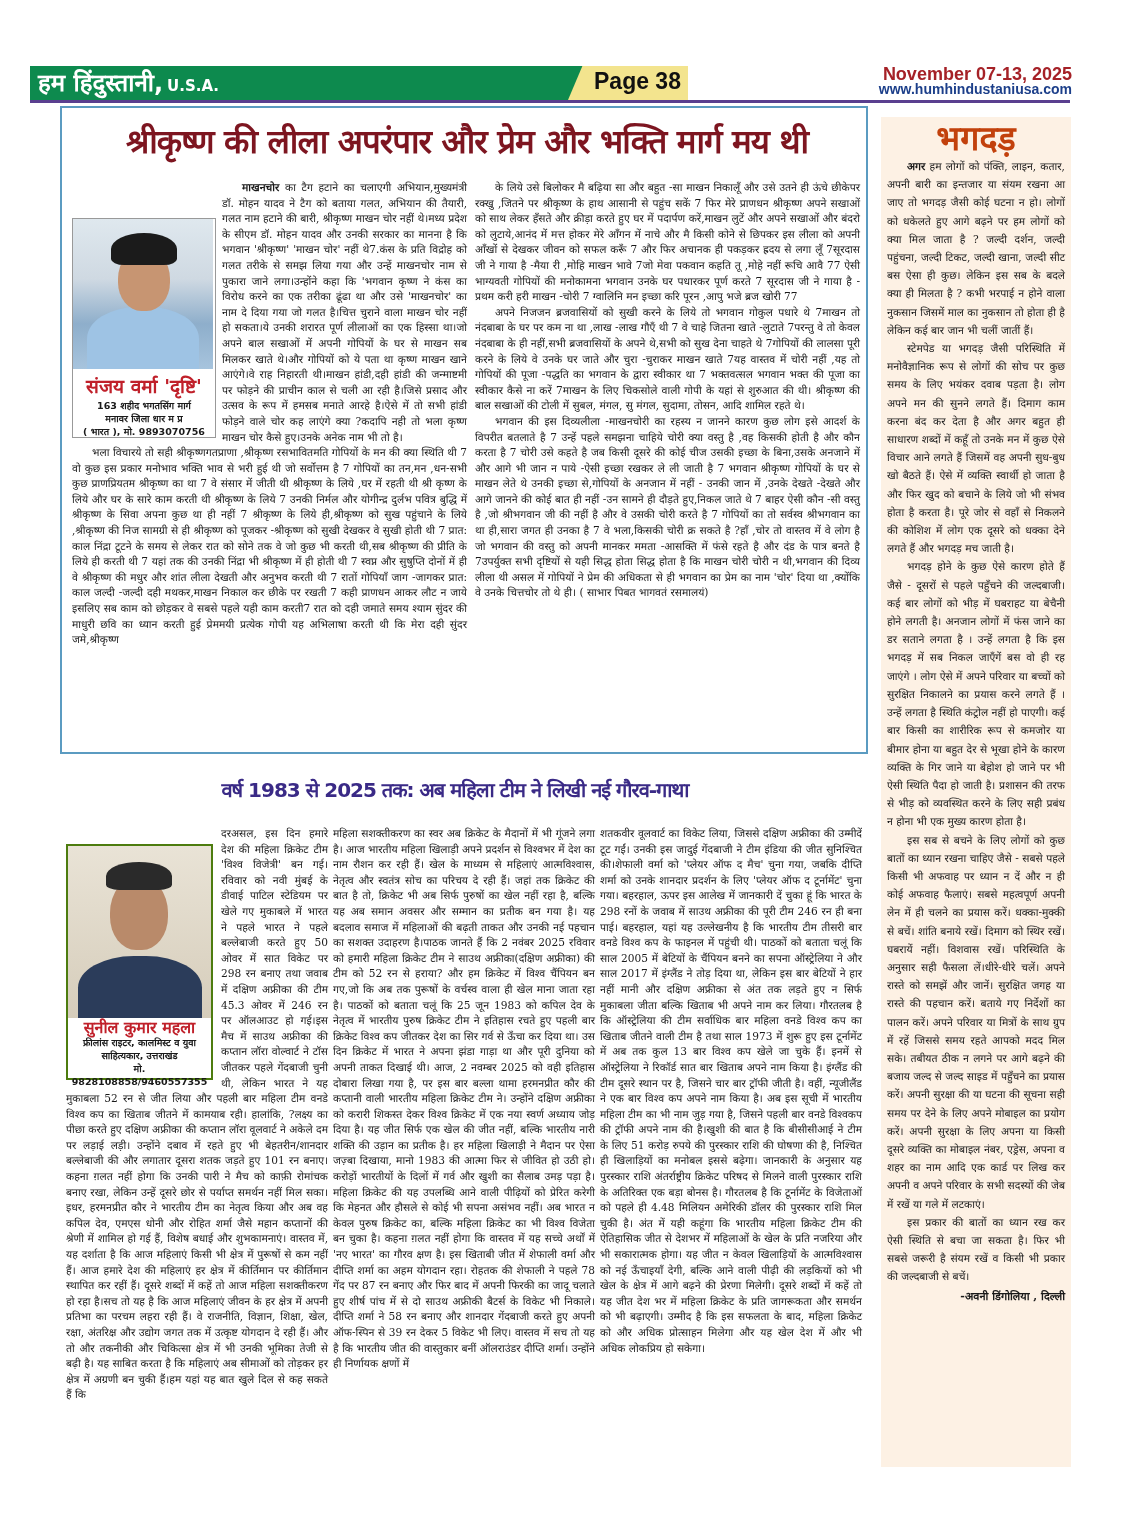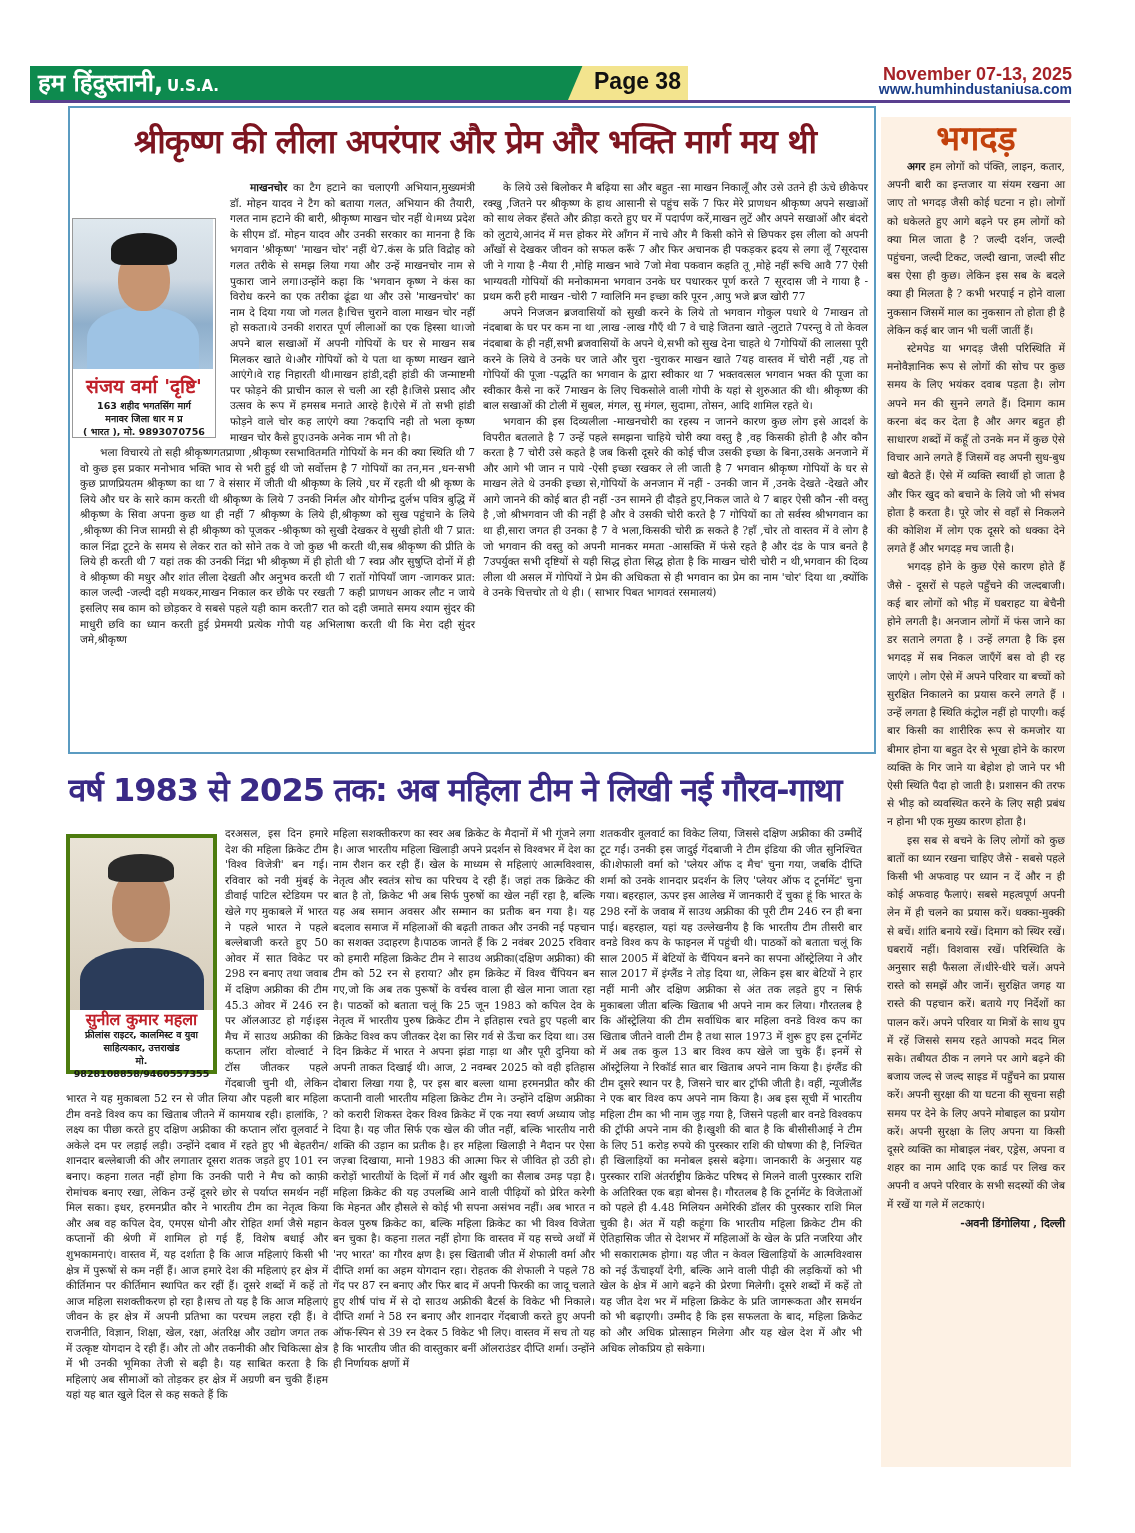--- a/index.html
+++ b/index.html
@@ -7,38 +7,38 @@
   .masthead { position:absolute; left:30px; top:66px; width:1040px; height:36px; }
   .mast-green { position:absolute; left:0; top:0; width:650px; height:34px; background:#0d8a4e; }
   .mast-title { position:absolute; left:8px; top:2px; color:#fff; font-family:"DejaVu Sans", sans-serif; font-weight:bold; font-size:24px; line-height:30px; }
   .mast-title .usa { font-size:15px; margin-left:4px; }
   .mast-page { position:absolute; left:538px; top:0; width:120px; height:34px; background:#f3e48e; clip-path:polygon(12% 0,100% 0,100% 100%,0 100%); }
   .mast-page span { position:absolute; left:26px; top:2px; font-family:"Liberation Sans", sans-serif; font-weight:bold; font-size:23px; color:#111;text-align:center; }
   .mast-rule { position:absolute; left:0; top:34px; width:1040px; height:3px; background:#5a3f8f; }
   .mast-date { position:absolute; right:-2px; top:-2px; color:#a52127; font-family:"Liberation Sans", sans-serif; font-weight:bold; font-size:18px; text-align:right; }
   .mast-web { position:absolute; right:-2px; top:15px; color:#1c3f8a; font-family:"Liberation Sans", sans-serif; font-weight:bold; font-size:14px; }
 
-  .art1 { position:absolute; left:60px; top:106px; width:808px; height:648px; border:2px solid #5b9bc1; box-sizing:border-box;margin-left:8px; }
+  .art1 { position:absolute; left:60px; top:106px; width:808px; height:648px; border:2px solid #5b9bc1; box-sizing:border-box; }
   .headline1 { position:absolute; left:10px; top:4px; width:790px; text-align:center; color:#7d1520; font-family:"DejaVu Sans", sans-serif; font-weight:bold; font-size:33px; line-height:60px; letter-spacing:-1px; }
   .art-text { font-size:10.6px; line-height:15.6px; text-align:justify; }
   .a1col1 { position:absolute; left:10px; top:72px; width:395px; }
   .a1col2 { position:absolute; left:413px; top:72px; width:385px; }
   .photo1 { float:left; width:142px; height:218px; margin:2px 8px 4px 0; border:1px solid #999; background:#fff; }
   .photo1 .img { width:140px; height:150px; background:linear-gradient(180deg,#dfe8ee 0%,#cfd9e2 40%,#8eaecb 70%,#a7c4dd 100%); position:relative; overflow:hidden; }
   .face { position:absolute; left:45px; top:28px; width:52px; height:64px; border-radius:50% 50% 45% 45%; background:#c79572; }
   .hair { position:absolute; left:38px; top:14px; width:66px; height:32px; border-radius:50% 50% 20% 20%; background:#1b1b1b; }
   .shirt { position:absolute; left:14px; top:88px; width:112px; height:70px; border-radius:45% 45% 0 0; background:#9ec3e4; }
   .cap-name { text-align:center; color:#c0202a; font-weight:bold; font-size:19px; margin-top:4px; }
   .cap-line { text-align:center; font-family:"DejaVu Sans", sans-serif; font-weight:bold; font-size:9.5px; line-height:13px; }
   p { margin:0; text-indent:20px; }
 
-  .headline2 { position:absolute; left:45px; top:760px; width:820px; text-align:center; color:#3a2a86; font-family:"DejaVu Sans", sans-serif; font-weight:bold; font-size:32px; line-height:60px; letter-spacing:-1px; }
+  .headline2 { position:absolute; left:45px; top:760px; width:820px; text-align:center; color:#3a2a86; font-family:"DejaVu Sans", sans-serif; font-weight:bold; font-size:20px; line-height:60px; letter-spacing:-1px; }
   .a2col { position:absolute; top:826px; width:262px; }
   .a2c1 { left:66px; } .a2c2 { left:333px; } .a2c3 { left:600px; }
-  .photo2 { float:left; width:143px; height:232px; margin:8px 8px 2px 0; border:4px solid #4d7c0f; }
+  .photo2 { float:left; width:143px; height:232px; margin:18px 8px 2px 0; border:2px solid #4d7c0f; }
   .photo2 .img { width:143px; height:172px; background:linear-gradient(180deg,#e9e3d6,#d6cdbb); position:relative; overflow:hidden; }
   .photo2 .face { left:42px; top:30px; width:58px; height:74px; background:#b98a6a; }
   .photo2 .hair { left:38px; top:16px; width:66px; height:28px; background:#2a2a2a; }
   .photo2 .shirt { left:10px; top:110px; width:124px; height:70px; background:#2b3c5a; }
   .cap2-name { text-align:center; color:#c0202a; font-weight:bold; font-size:16px; margin-top:2px; }
 
   .sidebar { position:absolute; left:881px; top:117px; width:190px; height:1350px; background:#fdf1e4; padding:0 6px; box-sizing:border-box; }
   .side-title { text-align:center; font-family:"DejaVu Sans", sans-serif; font-weight:bold; font-size:34px; line-height:38px; color:#c2410c; margin-top:2px; }
   .side-text { font-size:10.6px; line-height:18.2px; text-align:justify; }
   .side-sign { text-align:right; font-weight:bold; font-size:11px; margin-top:2px; }
@@ -108,15 +108,16 @@
   <div>शतकवीर वूलवार्ट का विकेट लिया, जिससे दक्षिण अफ्रीका की उम्मीदें टूट गईं। उनकी इस जादुई गेंदबाजी ने टीम इंडिया की जीत सुनिश्चित की।शेफाली वर्मा को 'प्लेयर ऑफ द मैच' चुना गया, जबकि दीप्ति शर्मा को उनके शानदार प्रदर्शन के लिए 'प्लेयर ऑफ द टूर्नामेंट' चुना गया। बहरहाल, ऊपर इस आलेख में जानकारी दें चुका हूं कि भारत के 298 रनों के जवाब में साउथ अफ्रीका की पूरी टीम 246 रन ही बना पाई। बहरहाल, यहां यह उल्लेखनीय है कि भारतीय टीम तीसरी बार वनडे विश्व कप के फाइनल में पहुंची थी। पाठकों को बताता चलूं कि साल 2005 में बेटियों के चैंपियन बनने का सपना ऑस्ट्रेलिया ने और साल 2017 में इंग्लैंड ने तोड़ दिया था, लेकिन इस बार बेटियों ने हार नहीं मानी और दक्षिण अफ्रीका से अंत तक लड़ते हुए न सिर्फ मुकाबला जीता बल्कि खिताब भी अपने नाम कर लिया। गौरतलब है कि ऑस्ट्रेलिया की टीम सर्वाधिक बार महिला वनडे विश्व कप का खिताब जीतने वाली टीम है तथा साल 1973 में शुरू हुए इस टूर्नामेंट में अब तक कुल 13 बार विश्व कप खेले जा चुके हैं। इनमें से ऑस्ट्रेलिया ने रिकॉर्ड सात बार खिताब अपने नाम किया है। इंग्लैंड की टीम दूसरे स्थान पर है, जिसने चार बार ट्रॉफी जीती है। वहीं, न्यूजीलैंड ने एक बार विश्व कप अपने नाम किया है। अब इस सूची में भारतीय महिला टीम का भी नाम जुड़ गया है, जिसने पहली बार वनडे विश्वकप की ट्रॉफी अपने नाम की है।खुशी की बात है कि बीसीसीआई ने टीम के लिए 51 करोड़ रुपये की पुरस्कार राशि की घोषणा की है, निश्चित ही खिलाड़ियों का मनोबल इससे बढ़ेगा। जानकारी के अनुसार यह पुरस्कार राशि अंतर्राष्ट्रीय क्रिकेट परिषद से मिलने वाली पुरस्कार राशि के अतिरिक्त एक बड़ा बोनस है। गौरतलब है कि टूर्नामेंट के विजेताओं को पहले ही 4.48 मिलियन अमेरिकी डॉलर की पुरस्कार राशि मिल चुकी है। अंत में यही कहूंगा कि भारतीय महिला क्रिकेट टीम की ऐतिहासिक जीत से देशभर में महिलाओं के खेल के प्रति नजरिया और भी सकारात्मक होगा। यह जीत न केवल खिलाड़ियों के आत्मविश्वास को नई ऊँचाइयाँ देगी, बल्कि आने वाली पीढ़ी की लड़कियों को भी खेल के क्षेत्र में आगे बढ़ने की प्रेरणा मिलेगी। दूसरे शब्दों में कहें तो यह जीत देश भर में महिला क्रिकेट के प्रति जागरूकता और समर्थन को भी बढ़ाएगी। उम्मीद है कि इस सफलता के बाद, महिला क्रिकेट को और अधिक प्रोत्साहन मिलेगा और यह खेल देश में और भी अधिक लोकप्रिय हो सकेगा।</div>
 </div>
 
 <div class="sidebar">
   <div class="side-title">भगदड़</div>
   <div class="side-text">
     <p><span class="bold">अगर</span><span> हम लोगों को पंक्ति, लाइन, कतार, अपनी बारी का इन्तजार या संयम रखना आ जाए तो भगदड़ जैसी कोई घटना न हो। लोगों को धकेलते हुए आगे बढ़ने पर हम लोगों को क्या मिल जाता है ? जल्दी दर्शन, जल्दी पहुंचना, जल्दी टिकट, जल्दी खाना, जल्दी सीट बस ऐसा ही कुछ। लेकिन इस सब के बदले क्या ही मिलता है ? कभी भरपाई न होने वाला नुकसान जिसमें माल का नुकसान तो होता ही है लेकिन कई बार जान भी चलीं जातीं हैं।</span></p>
     <p>स्टेमपेड या भगदड़ जैसी परिस्थिति में मनोवैज्ञानिक रूप से लोगों की सोच पर कुछ समय के लिए भयंकर दवाब पड़ता है। लोग अपने मन की सुनने लगते हैं। दिमाग काम करना बंद कर देता है और अगर बहुत ही साधारण शब्दों में कहूँ तो उनके मन में कुछ ऐसे विचार आने लगते हैं जिसमें वह अपनी सुध-बुध खो बैठते हैं। ऐसे में व्यक्ति स्वार्थी हो जाता है और फिर खुद को बचाने के लिये जो भी संभव होता है करता है। पूरे जोर से वहाँ से निकलने की कोशिश में लोग एक दूसरे को धक्का देने लगते हैं और भगदड़ मच जाती है।</p>
     <p>भगदड़ होने के कुछ ऐसे कारण होते हैं जैसे - दूसरों से पहले पहुँचने की जल्दबाजी। कई बार लोगों को भीड़ में घबराहट या बेचैनी होने लगती है। अनजान लोगों में फंस जाने का डर सताने लगता है । उन्हें लगता है कि इस भगदड़ में सब निकल जाएँगें बस वो ही रह जाएंगे । लोग ऐसे में अपने परिवार या बच्चों को सुरक्षित निकालने का प्रयास करने लगते हैं । उन्हें लगता है स्थिति कंट्रोल नहीं हो पाएगी। कई बार किसी का शारीरिक रूप से कमजोर या बीमार होना या बहुत देर से भूखा होने के कारण व्यक्ति के गिर जाने या बेहोश हो जाने पर भी ऐसी स्थिति पैदा हो जाती है। प्रशासन की तरफ से भीड़ को व्यवस्थित करने के लिए सही प्रबंध न होना भी एक मुख्य कारण होता है।</p>
     <p>इस सब से बचने के लिए लोगों को कुछ बातों का ध्यान रखना चाहिए जैसे - सबसे पहले किसी भी अफवाह पर ध्यान न दें और न ही कोई अफवाह फैलाएं। सबसे महत्वपूर्ण अपनी लेन में ही चलने का प्रयास करें। धक्का-मुक्की से बचें। शांति बनाये रखें। दिमाग को स्थिर रखें। घबरायें नहीं। विशवास रखें। परिस्थिति के अनुसार सही फैसला लें।धीरे-धीरे चलें। अपने रास्ते को समझें और जानें। सुरक्षित जगह या रास्ते की पहचान करें। बताये गए निर्देशों का पालन करें। अपने परिवार या मित्रों के साथ ग्रुप में रहें जिससे समय रहते आपको मदद मिल सके। तबीयत ठीक न लगने पर आगे बढ़ने की बजाय जल्द से जल्द साइड में पहुँचने का प्रयास करें। अपनी सुरक्षा की या घटना की सूचना सही समय पर देने के लिए अपने मोबाइल का प्रयोग करें। अपनी सुरक्षा के लिए अपना या किसी दूसरे व्यक्ति का मोबाइल नंबर, एड्रेस, अपना व शहर का नाम आदि एक कार्ड पर लिख कर अपनी व अपने परिवार के सभी सदस्यों की जेब में रखें या गले में लटकाएं।</p>
+    <p>इस प्रकार की बातों का ध्यान रख कर ऐसी स्थिति से बचा जा सकता है। फिर भी सबसे जरूरी है संयम रखें व किसी भी प्रकार की जल्दबाजी से बचें।</p>
   </div>
   <div class="side-sign">-अवनी डिंगोलिया , दिल्ली</div>
 </div>
 
 </body></html>

